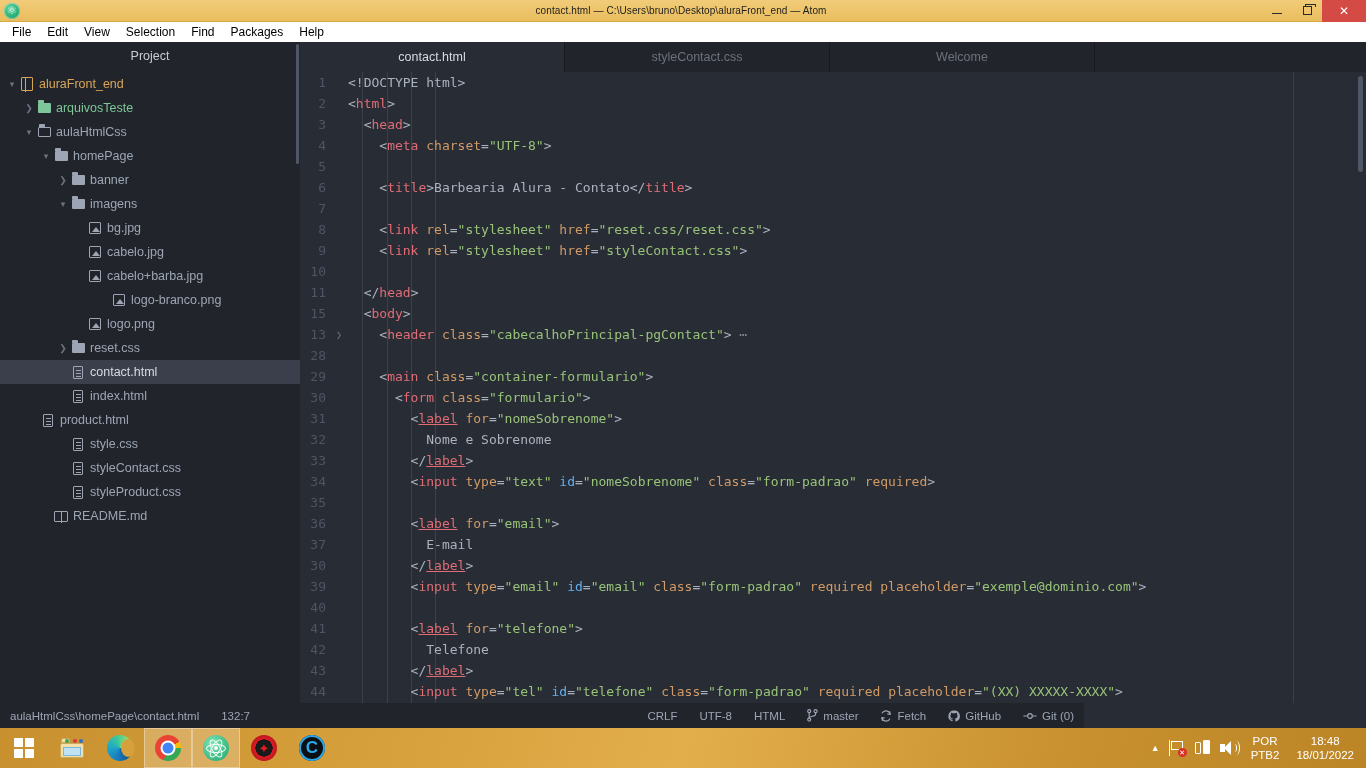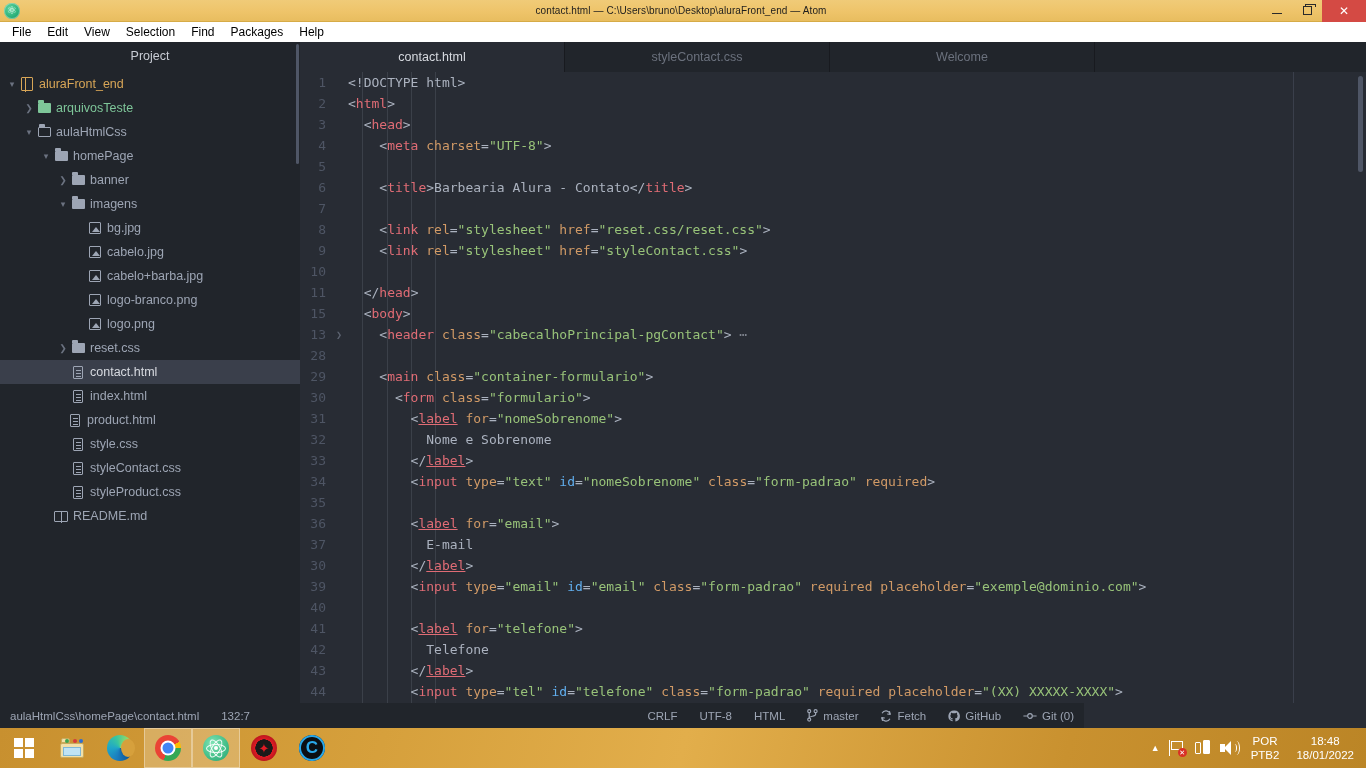--- a/index.html
+++ b/index.html
@@ -344,21 +344,21 @@
             </span>
             <span class="tree-label">cabelo.jpg</span>
           </div>
           <div class="tree-row" style="padding-left: 74px;">
             <span class="twisty"></span>
             <span class="ficon">
               <span class="ic-image"></span>
             </span>
             <span class="tree-label">cabelo+barba.jpg</span>
           </div>
-          <div class="tree-row" style="padding-left: 74px;">
+          <div class="tree-row" style="padding-left: 74px; margin-left: 24px;">
             <span class="twisty"></span>
             <span class="ficon">
               <span class="ic-image"></span>
             </span>
             <span class="tree-label">logo-branco.png</span>
           </div>
           <div class="tree-row" style="padding-left: 74px;">
             <span class="twisty"></span>
             <span class="ficon">
               <span class="ic-image"></span>
@@ -379,21 +379,21 @@
             </span>
             <span class="tree-label sel-label">contact.html</span>
           </div>
           <div class="tree-row" style="padding-left: 57px;">
             <span class="twisty"></span>
             <span class="ficon">
               <span class="ic-file"></span>
             </span>
             <span class="tree-label">index.html</span>
           </div>
-          <div class="tree-row" style="padding-left: 54px;">
+          <div class="tree-row" style="padding-left: 27px;">
             <span class="twisty"></span>
             <span class="ficon">
               <span class="ic-file"></span>
             </span>
             <span class="tree-label">product.html</span>
           </div>
           <div class="tree-row" style="padding-left: 57px;">
             <span class="twisty"></span>
             <span class="ficon">
               <span class="ic-file"></span>

